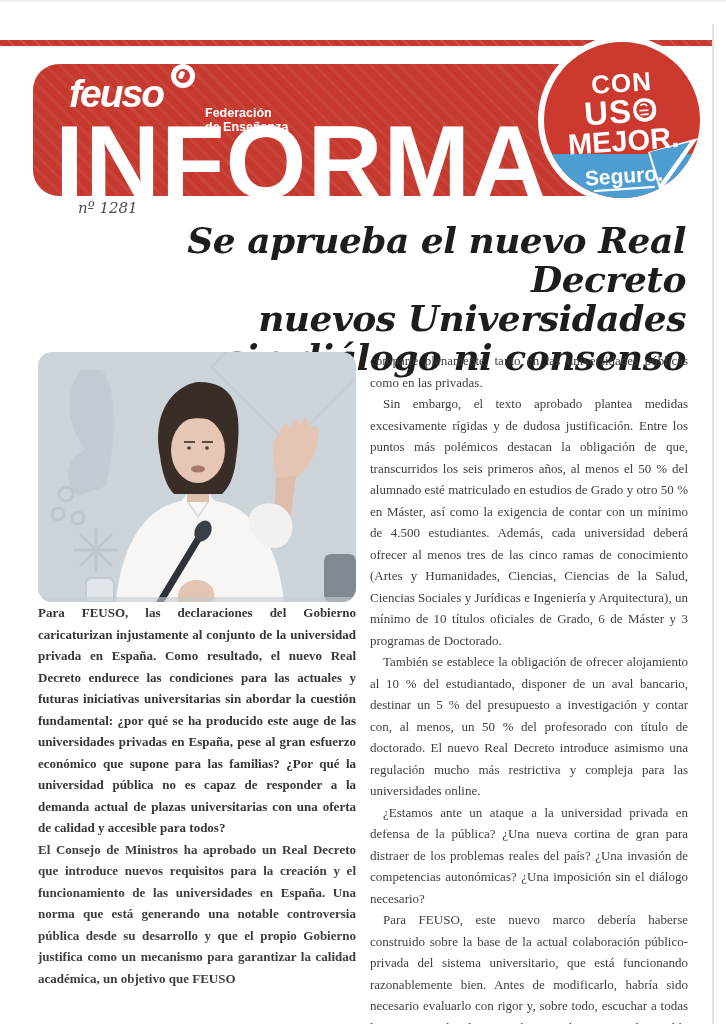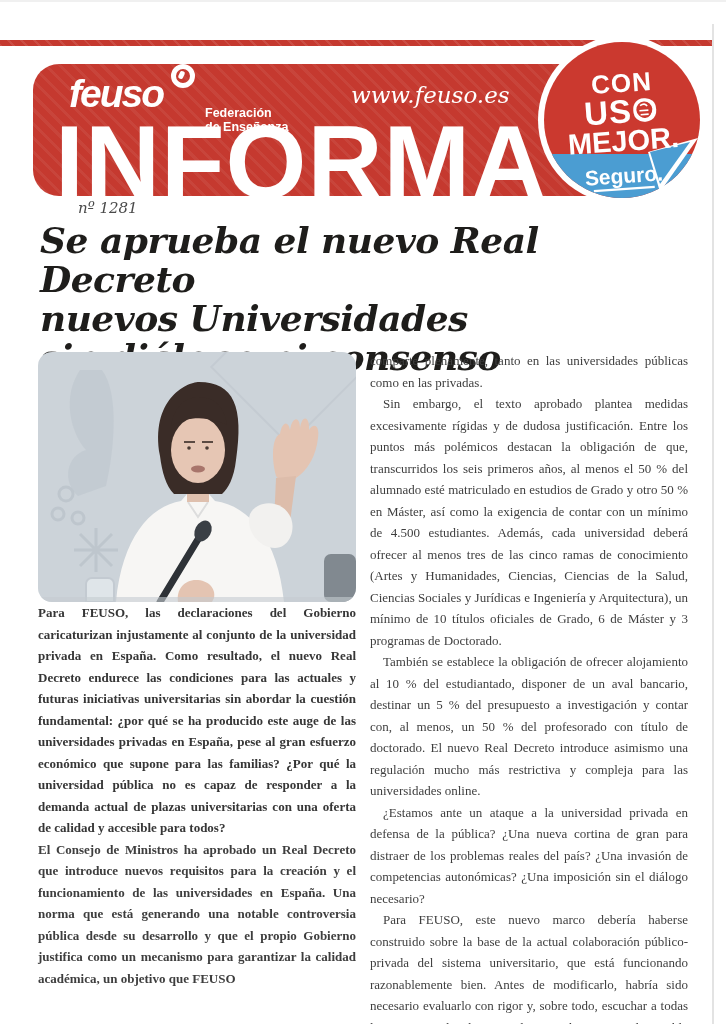--- a/index.html
+++ b/index.html
@@ -30,21 +30,21 @@
     font-style:italic;font-size:23px;}
   .masthead{position:absolute;left:22px;top:46px;color:#fff;font-weight:bold;font-size:104px;
     line-height:104px;letter-spacing:1px;white-space:nowrap;text-align:right;}
 
   
   .badge{position:absolute;left:536px;top:34px;width:172px;height:172px;z-index:5;}
 
   .issue{position:absolute;left:78px;top:199px;font-family:"DejaVu Serif",serif;font-style:italic;
     font-size:15px;color:#4a4a4a;}
 
-  .headline{position:absolute;left:40px;top:221px;width:646px;text-align:left;
+  .headline{position:absolute;left:40px;top:221px;width:646px;text-align:right;
     font-family:"DejaVu Serif",serif;font-weight:bold;font-style:italic;font-size:36px;
     line-height:39px;color:#1e1d1b;letter-spacing:-0.5px;}
   .headline span{display:block;}
 
   
   .col-left{position:absolute;left:38px;top:352px;width:318px;}
   .col-right{position:absolute;left:370px;top:350px;width:318px;}
   .photo{width:318px;height:250px;border-radius:14px;overflow:hidden;display:block;}
   .bodytext{font-family:"Liberation Serif",serif;font-size:13px;line-height:21.5px;color:#3e3e3e;
     text-align:justify;hyphens:auto;-webkit-hyphens:auto;}
@@ -64,21 +64,20 @@
 
   <div class="red-box">
     <div class="brand-row">
       <span class="brand-word">feuso</span>
       <span class="fist-dot"></span>
       <span class="brand-sub">
         <span>Federación</span><br>
         <span>de Enseñanza</span>
       </span>
     </div>
-    <div class="website">www.feuso.es</div>
     <div class="masthead">INFORMA</div>
   </div>
 
   <svg class="badge" viewBox="0 0 172 172">
     <circle cx="86" cy="86" r="84" fill="#ffffff"></circle>
     <clipPath id="bc">
         <circle cx="86" cy="86" r="78"></circle>
       </clipPath>
     <g clip-path="url(#bc)">
       <rect width="172" height="172" fill="#cb392f"></rect>

